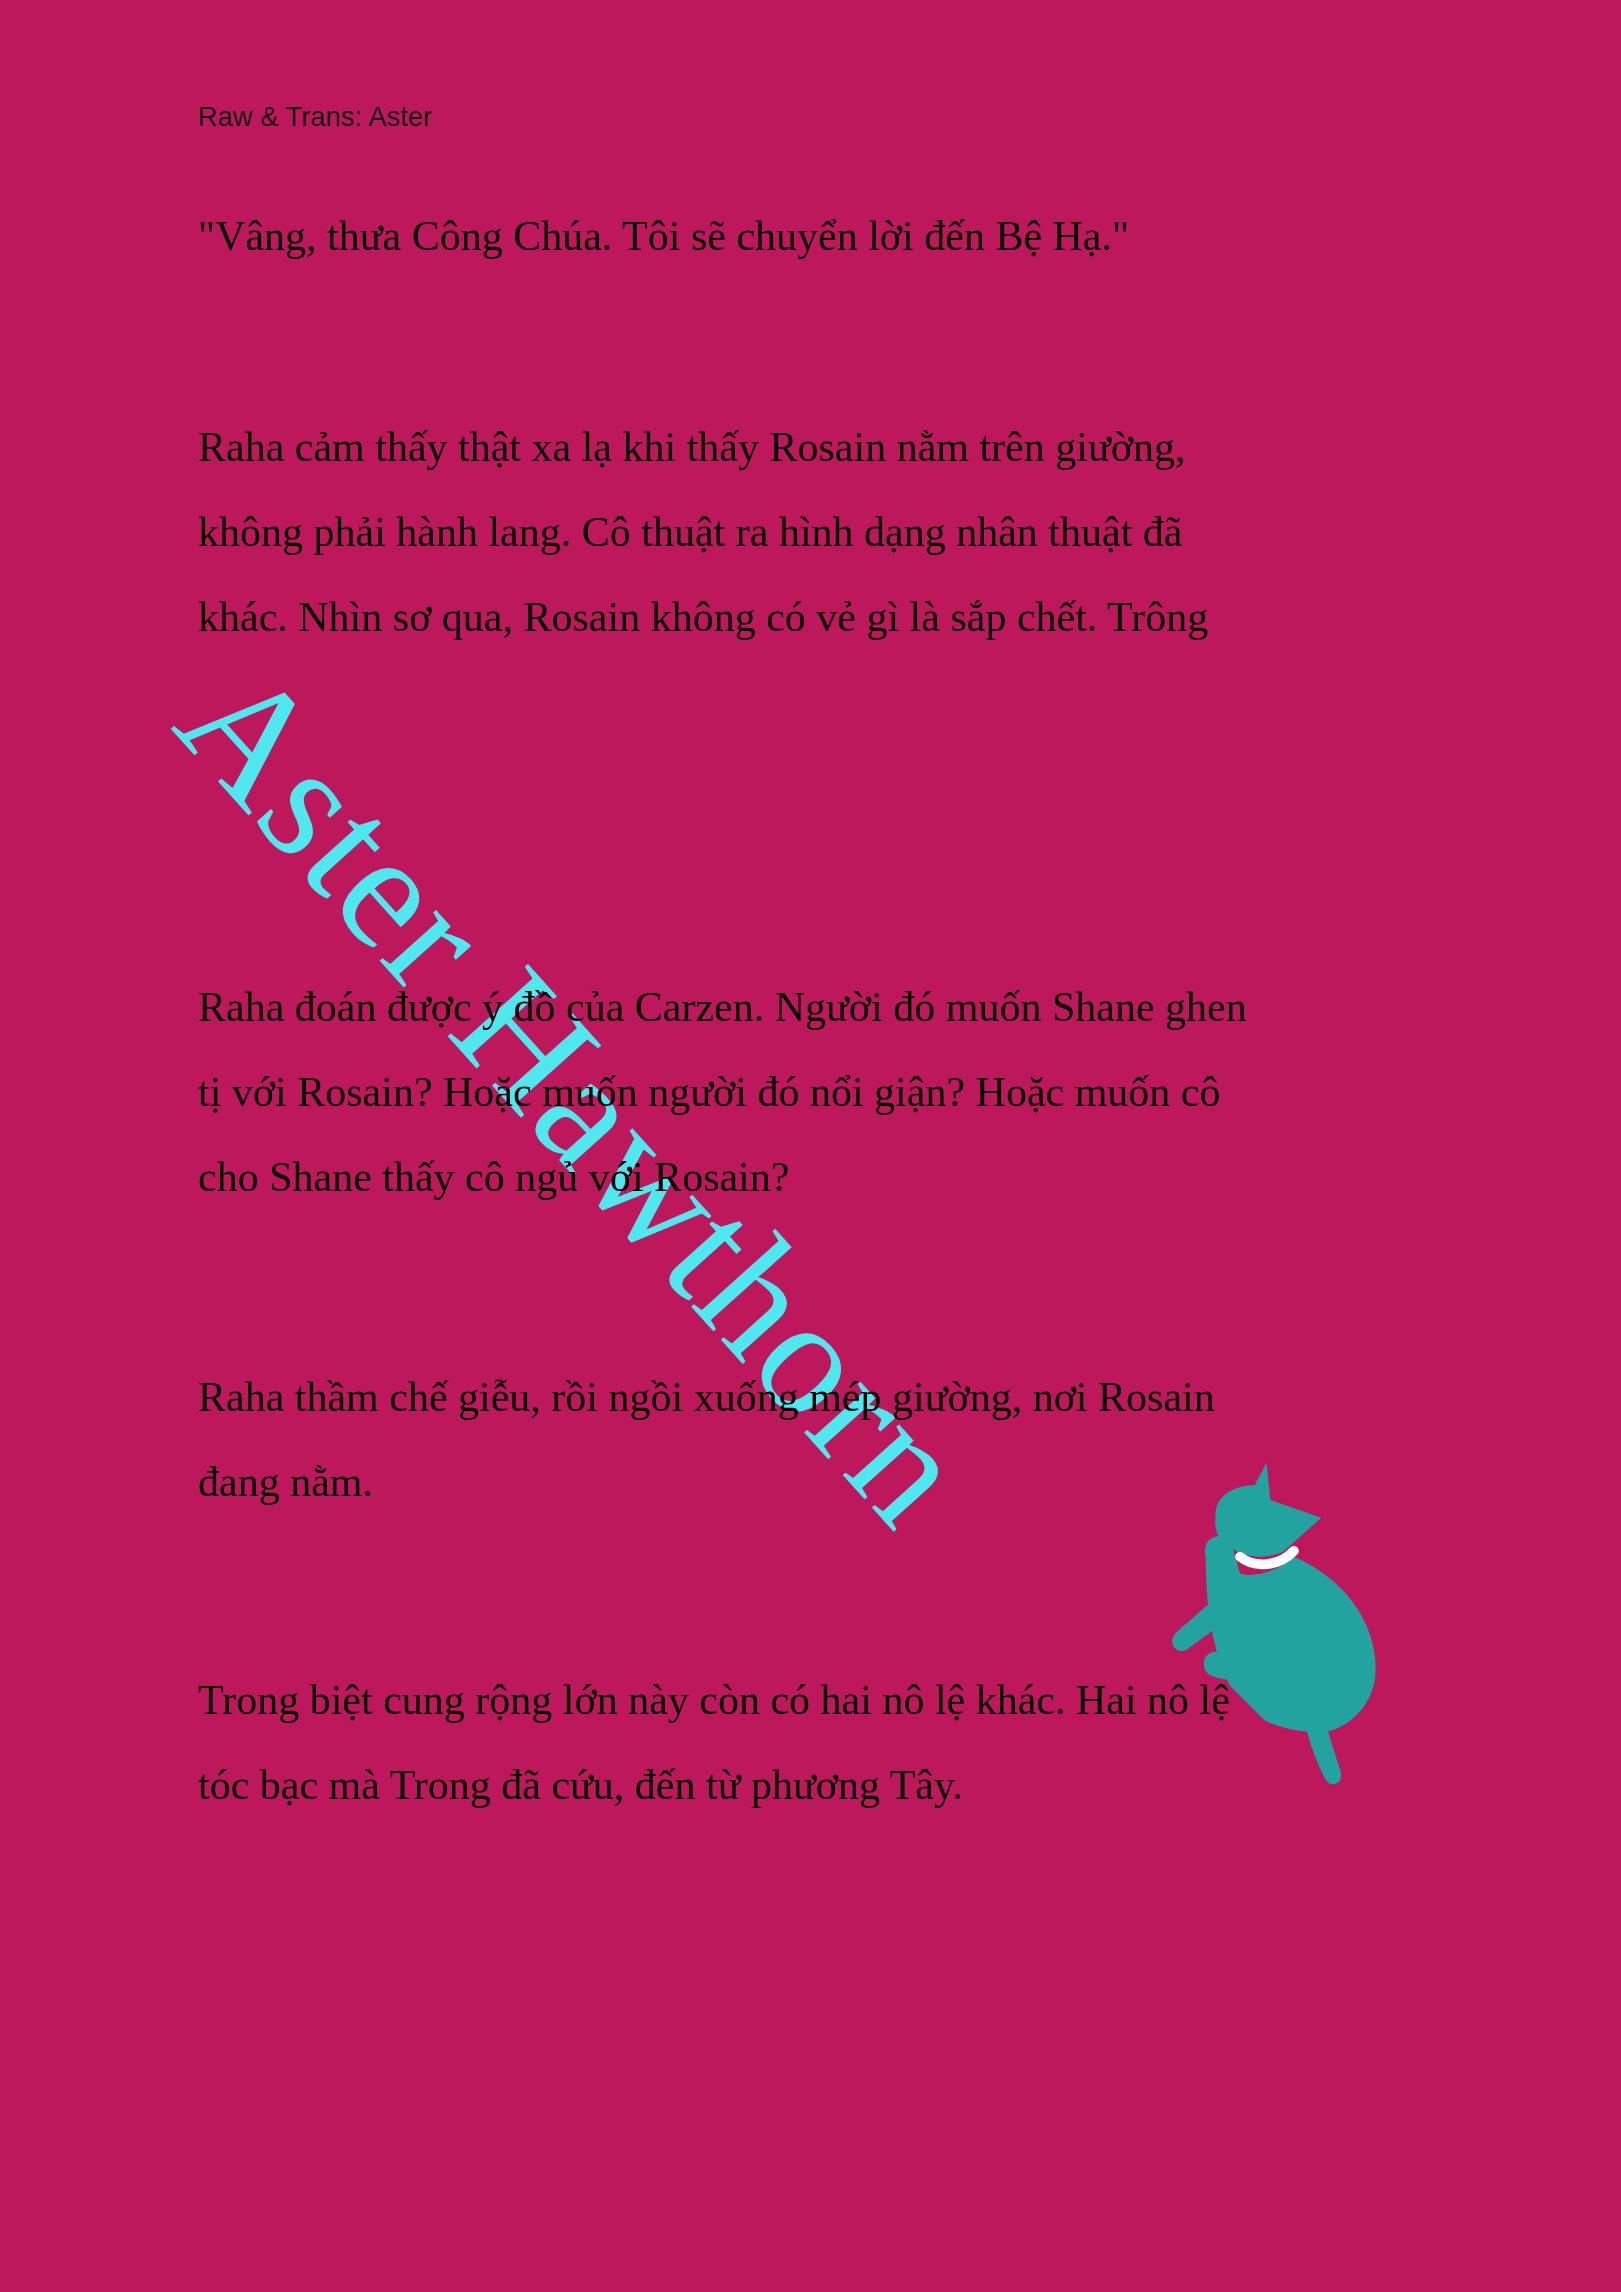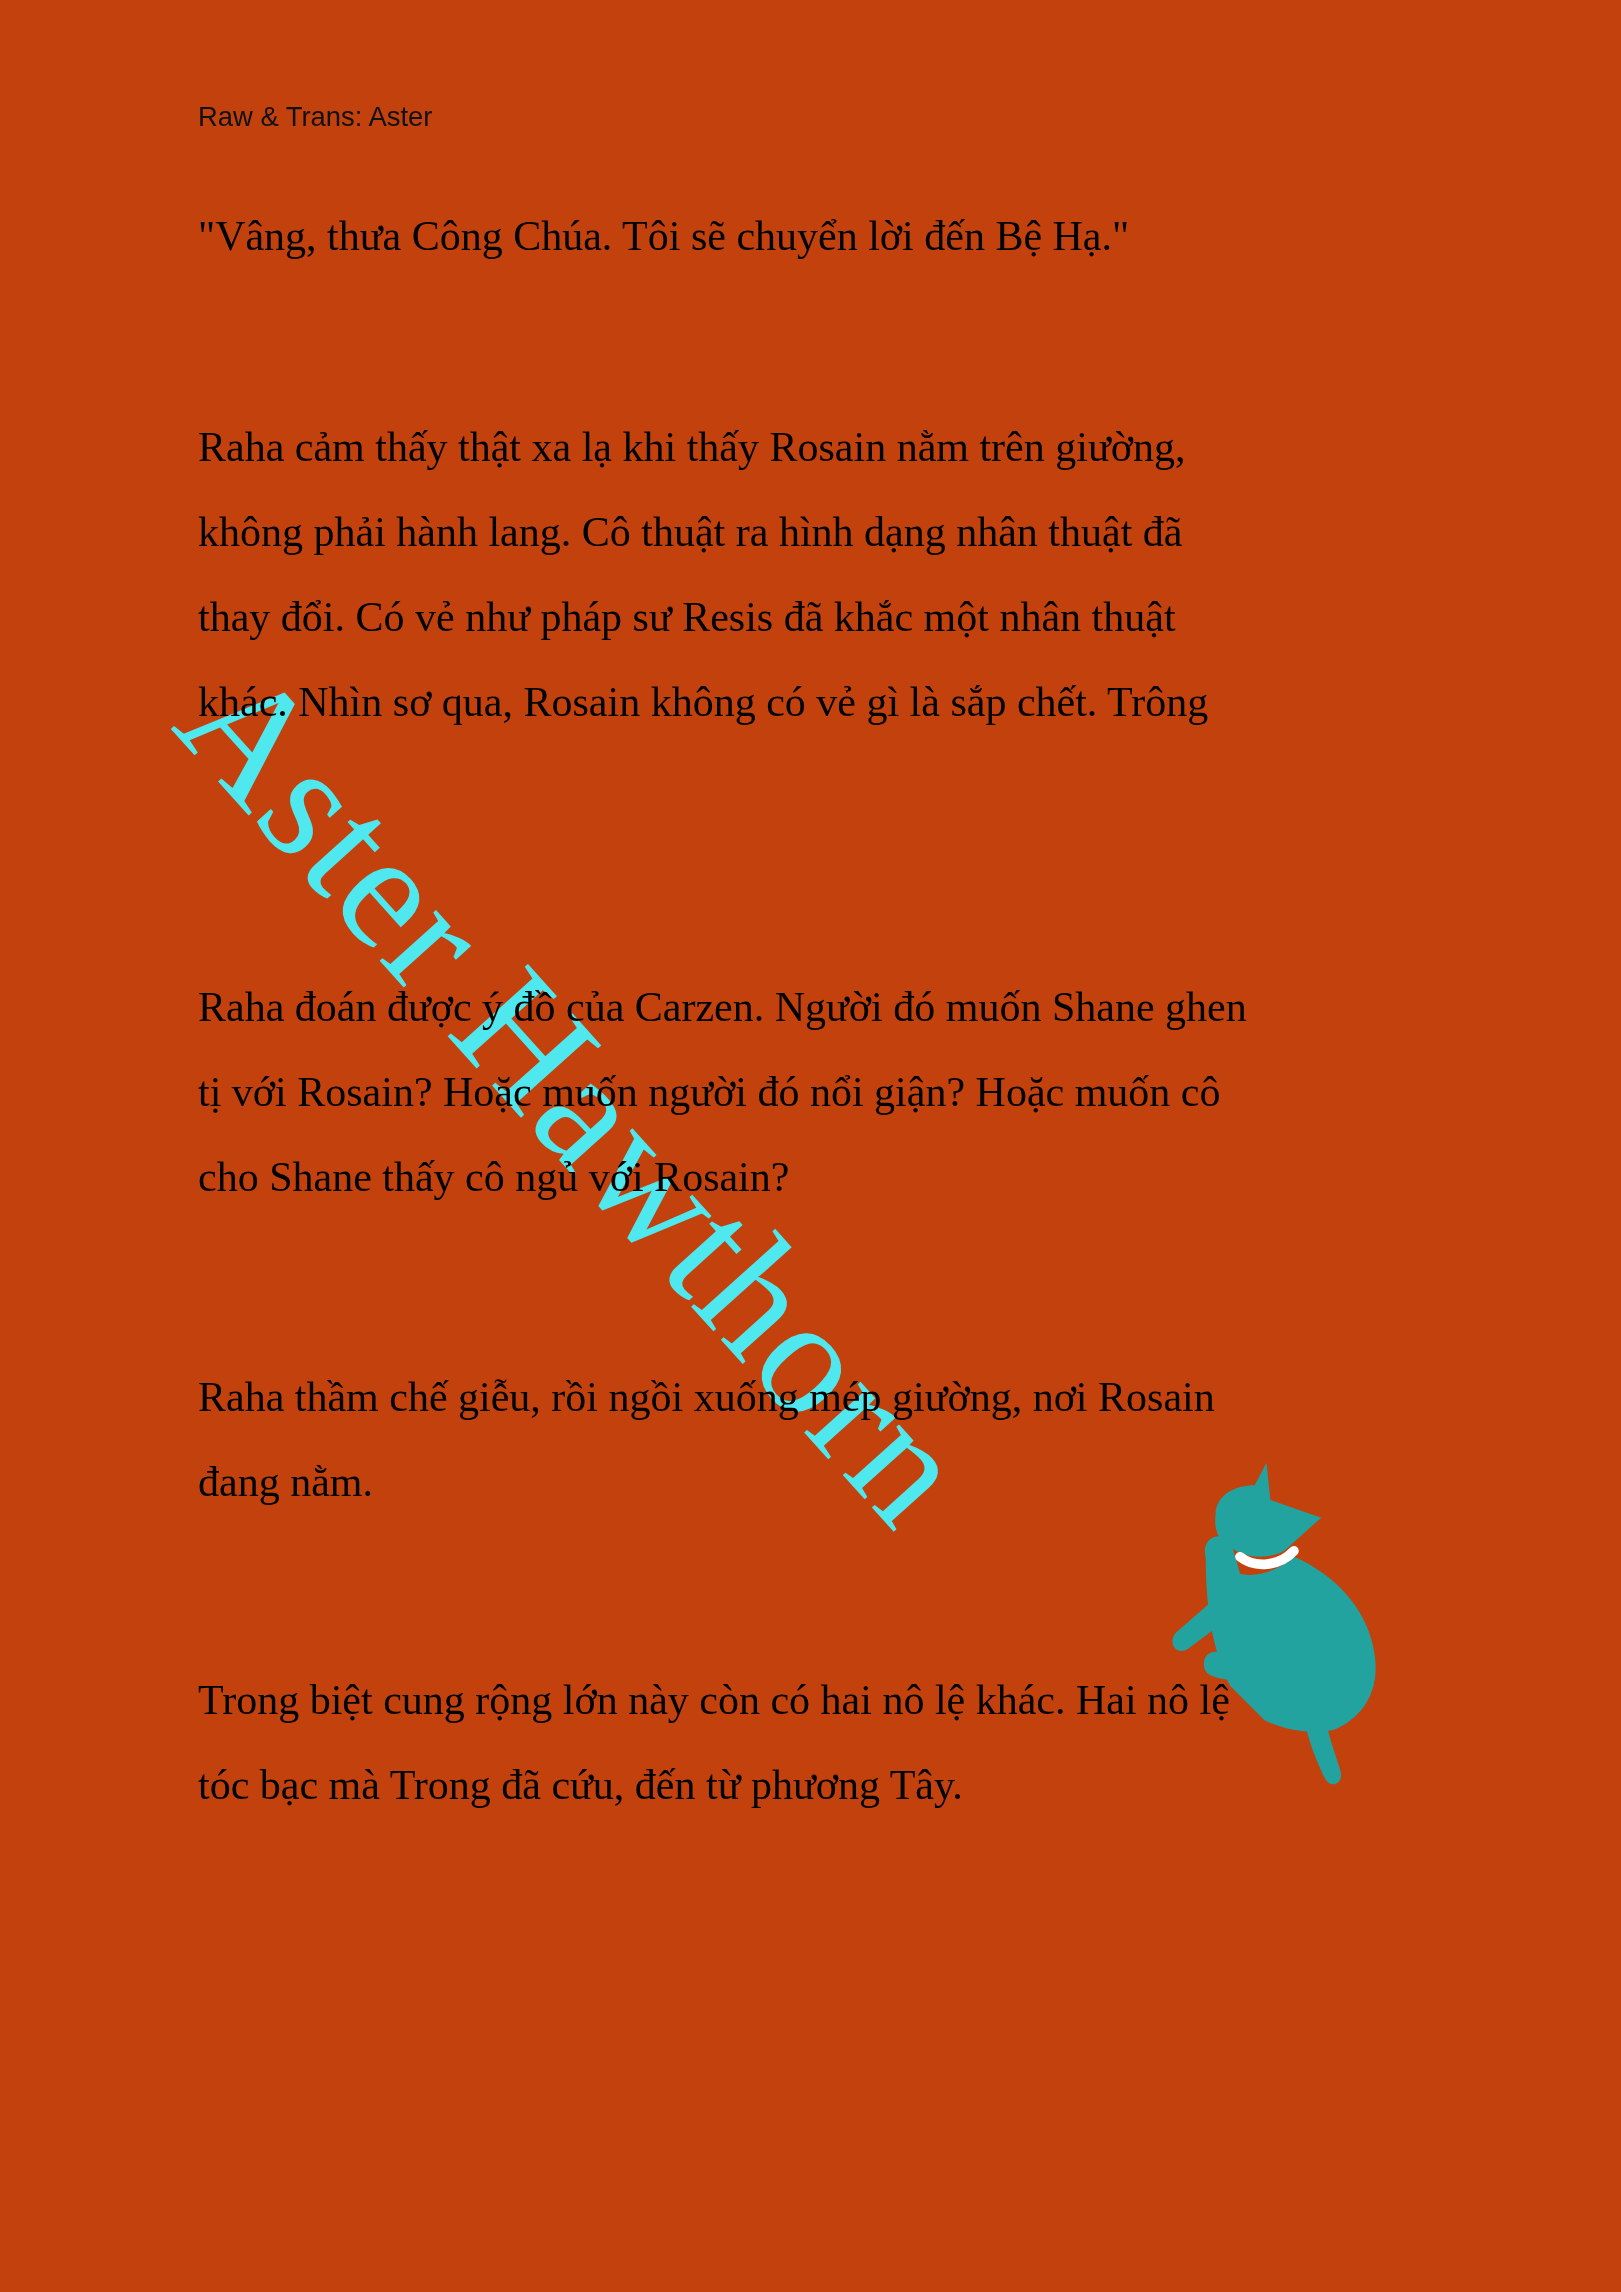--- a/index.html
+++ b/index.html
@@ -11,21 +11,21 @@
       width: 1621px;
       height: 2293px;
       position: relative;
       overflow: hidden;
     }
     .page {
       position: absolute;
       left: 0; top: 0;
       width: 1621px;
       height: 2293px;
-      background: #c2410c;
+      background: #be185d;
     }
     .header {
       position: absolute;
       left: 198px;
       top: 99px;
       font-family: "Liberation Sans", sans-serif;
       font-size: 27.4px;
       color: #111111;
       line-height: 35px;
       white-space: nowrap;
@@ -78,21 +78,20 @@
   <div class="watermark">Aster Hawthorn</div>
 
   <div class="body-text" style="top:0;">
     <div class="para" style="top:194px;">
       <span class="line">"Vâng, thưa Công Chúa. Tôi sẽ chuyển lời đến Bệ Hạ."</span>
     </div>
 
     <div class="para" style="top:405px;">
       <span class="line">Raha cảm thấy thật xa lạ khi thấy Rosain nằm trên giường,</span>
       <span class="line">không phải hành lang. Cô thuật ra hình dạng nhân thuật đã</span>
-      <span class="line">thay đổi. Có vẻ như pháp sư Resis đã khắc một nhân thuật</span>
       <span class="line">khác. Nhìn sơ qua, Rosain không có vẻ gì là sắp chết. Trông</span>
     </div>
 
     <div class="para" style="top:965px;">
       <span class="line">Raha đoán được ý đồ của Carzen. Người đó muốn Shane ghen</span>
       <span class="line">tị với Rosain? Hoặc muốn người đó nổi giận? Hoặc muốn cô</span>
       <span class="line">cho Shane thấy cô ngủ với Rosain?</span>
     </div>
 
     <div class="para" style="top:1355px;">

